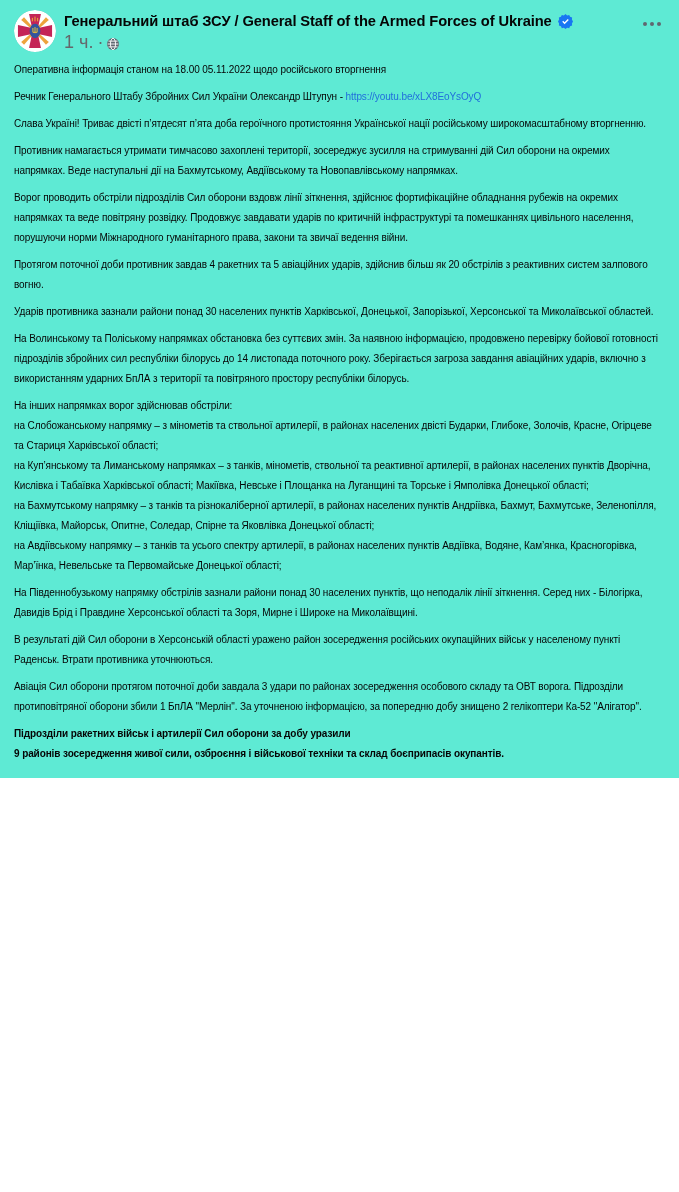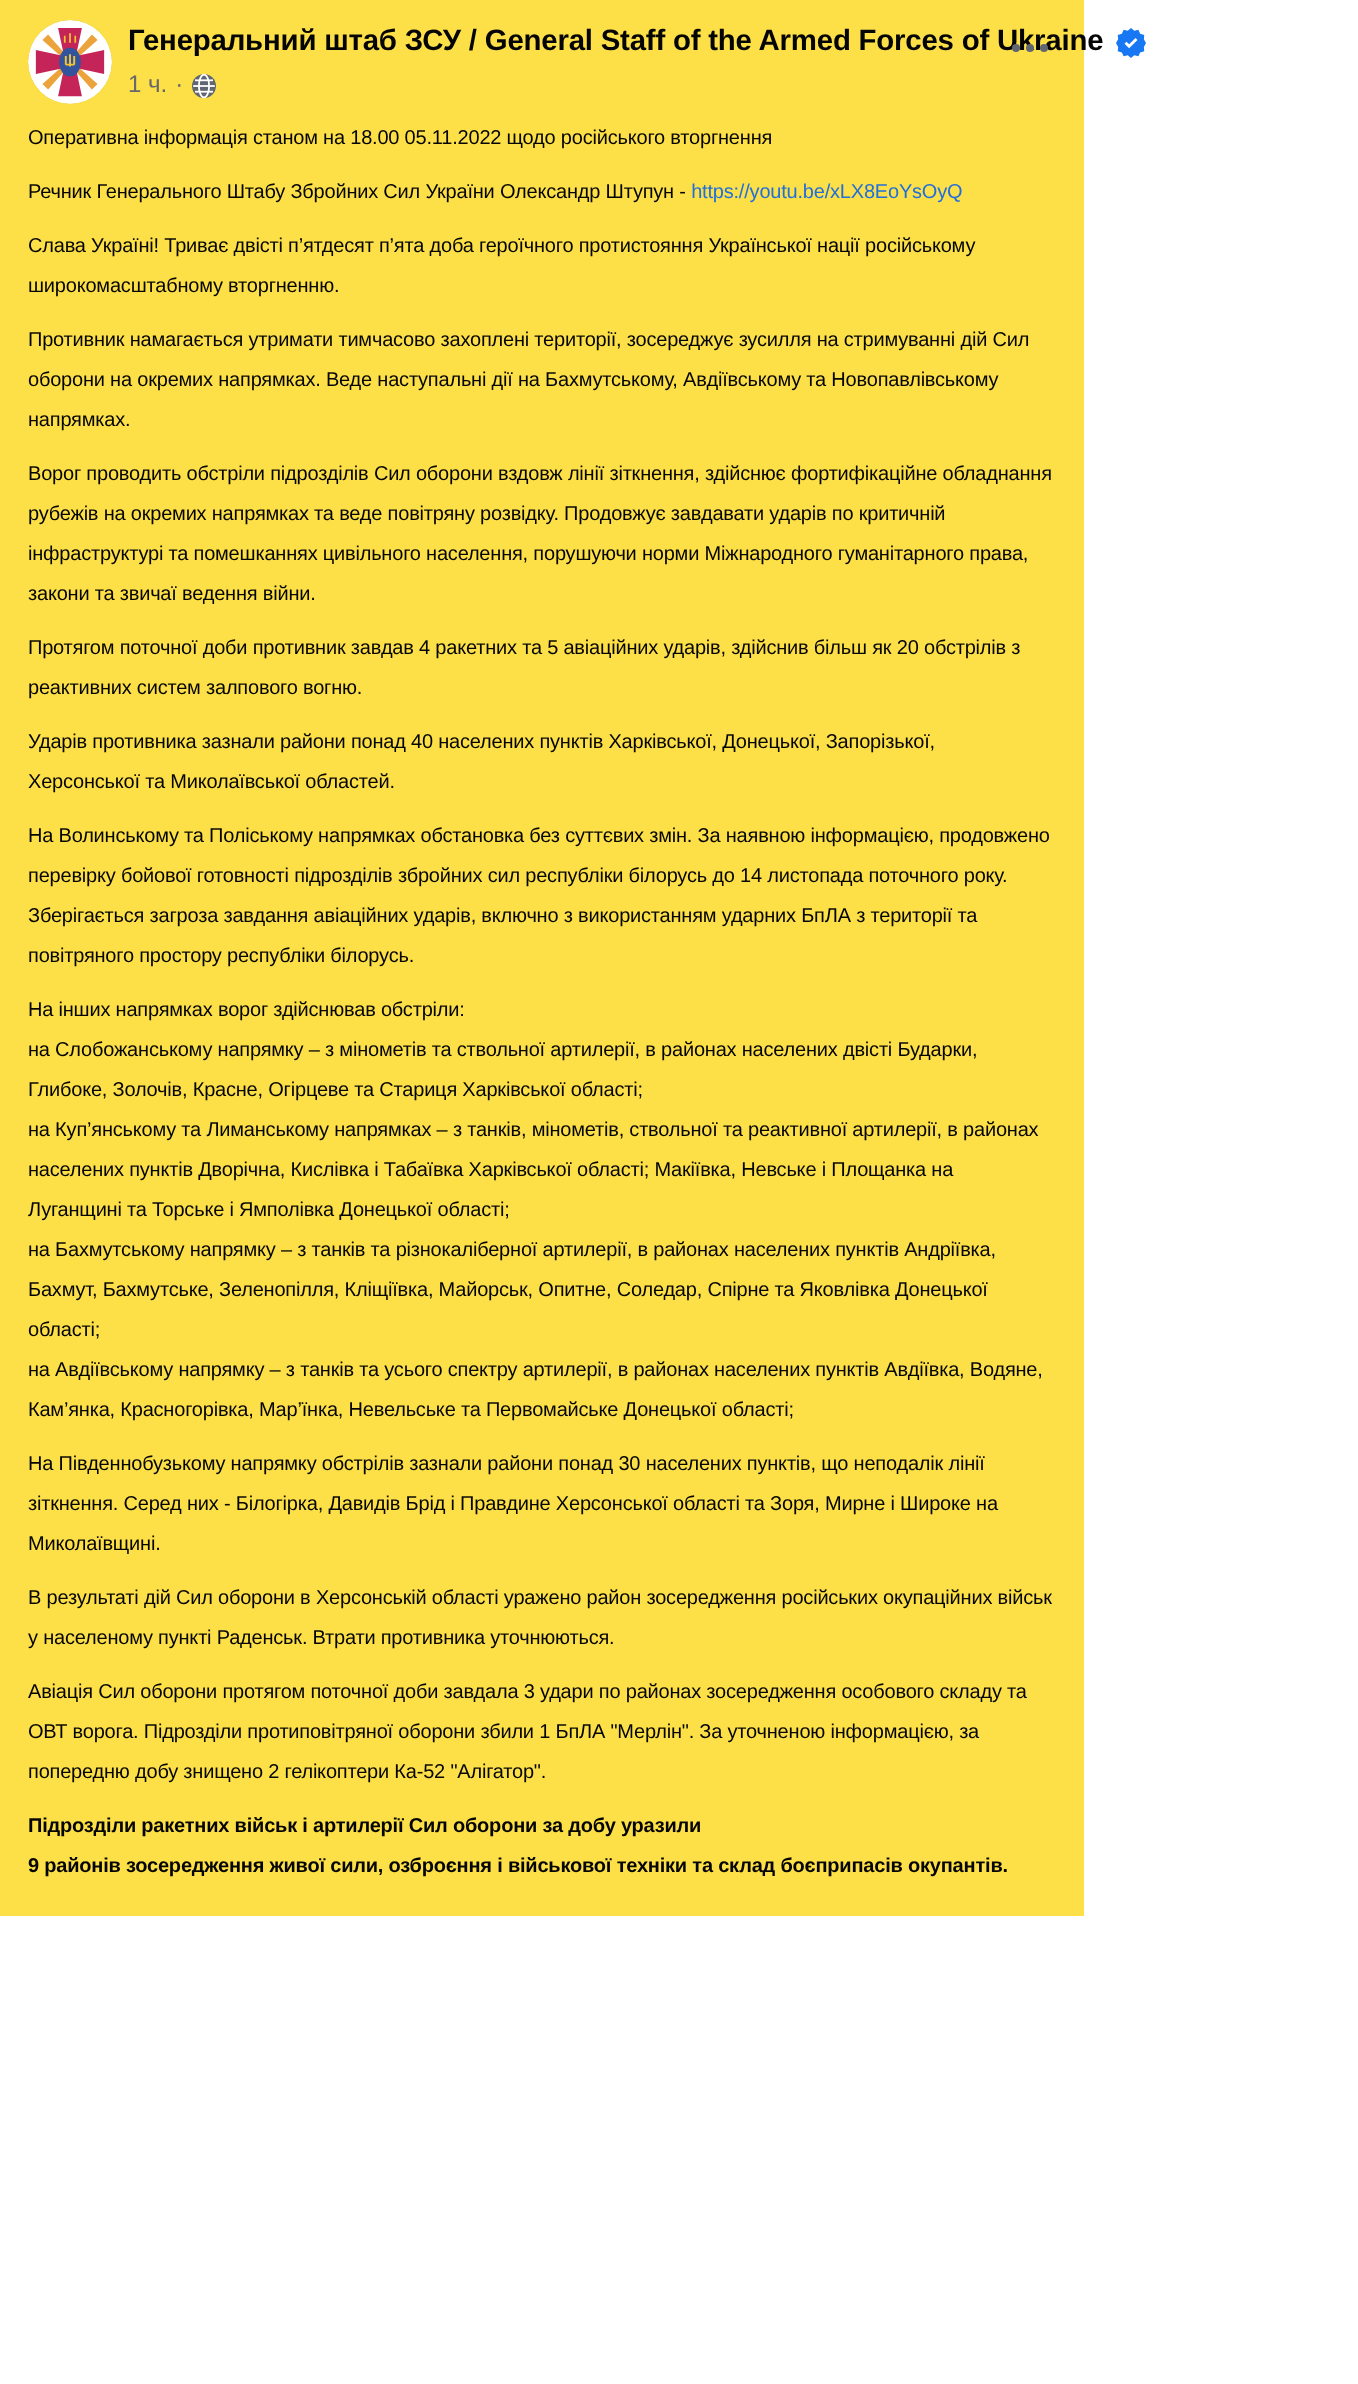--- a/index.html
+++ b/index.html
@@ -3,22 +3,22 @@
 <meta charset="utf-8">
 <style>
   * { box-sizing: border-box; }
   html, body { margin: 0; padding: 0; background: #ffffff; }
   body {
     font-family: "Liberation Sans", sans-serif;
     color: #050505;
     width: 679px;
   }
   .post {
-    width: 542px;
-    background: #fde047;
+    width: 679px;
+    background: #5eead4;
   }
   .post-header {
     display: flex;
     align-items: flex-start;
     padding: 10px 14px 2px 14px;
   }
   .avatar {
     width: 42px;
     height: 42px;
     border-radius: 50%;
@@ -44,24 +44,24 @@
     font-size: 14.7px;
     letter-spacing: -0.1px;
     line-height: 19px;
     color: #050505;
     cursor: pointer;
     white-space: nowrap;
   }
   .verified-badge { display: inline-flex; flex: none; }
   .timestamp-row {
     display: flex;
-    align-items: center;
+    align-items: flex-end;
     gap: 4px;
     color: #65676B;
-    font-size: 12px;
+    font-size: 18px;
     line-height: 16px;
     margin-top: 3px;
   }
   .timestamp { cursor: pointer; }
   .sep-dot { color: #65676B; }
   .globe-wrap { display: inline-flex; margin-top: 1px; }
   .more-btn {
     flex: none;
     display: flex;
     align-items: center;
@@ -155,21 +155,21 @@
 
   <div class="post-text">
     <p class="para">Оперативна інформація станом на 18.00 05.11.2022 щодо російського вторгнення</p>
 
     <p class="para"><span>Речник Генерального Штабу Збройних Сил України Олександр Штупун -</span> <a class="post-link" href="#" title="https://youtu.be/xLX8EoYsOyQ">https://youtu.be/xLX8EoYsOyQ</a></p>
 
     <p class="para">Слава Україні! Триває двісті п’ятдесят п’ята доба героїчного протистояння Української нації російському широкомасштабному вторгненню.</p>
     <p class="para">Противник намагається утримати тимчасово захоплені території, зосереджує зусилля на стримуванні дій Сил оборони на окремих напрямках. Веде наступальні дії на Бахмутському, Авдіївському та Новопавлівському напрямках.</p>
     <p class="para">Ворог проводить обстріли підрозділів Сил оборони вздовж лінії зіткнення, здійснює фортифікаційне обладнання рубежів на окремих напрямках та веде повітряну розвідку. Продовжує завдавати ударів по критичній інфраструктурі та помешканнях цивільного населення, порушуючи норми Міжнародного гуманітарного права, закони та звичаї ведення війни.</p>
     <p class="para">Протягом поточної доби противник завдав 4 ракетних та 5 авіаційних ударів, здійснив більш як 20 обстрілів з реактивних систем залпового вогню.</p>
-    <p class="para">Ударів противника зазнали райони понад 40 населених пунктів Харківської, Донецької, Запорізької, Херсонської та Миколаївської областей.</p>
+    <p class="para">Ударів противника зазнали райони понад 30 населених пунктів Харківської, Донецької, Запорізької, Херсонської та Миколаївської областей.</p>
     <p class="para">На Волинському та Поліському напрямках обстановка без суттєвих змін. За наявною інформацією, продовжено перевірку бойової готовності підрозділів збройних сил республіки білорусь до 14 листопада поточного року. Зберігається загроза завдання авіаційних ударів, включно з використанням ударних БпЛА з території та повітряного простору республіки білорусь.</p>
 
     <div class="para">
       <div class="para-line">На інших напрямках ворог здійснював обстріли:</div>
       <div class="para-line">на Слобожанському напрямку – з мінометів та ствольної артилерії, в районах населених двісті Бударки, Глибоке, Золочів, Красне, Огірцеве та Стариця Харківської області;</div>
       <div class="para-line">на Куп’янському та Лиманському напрямках – з танків, мінометів, ствольної та реактивної артилерії, в районах населених пунктів Дворічна, Кислівка і Табаївка Харківської області; Макіївка, Невське і Площанка на Луганщині та Торське і Ямполівка Донецької області;</div>
       <div class="para-line">на Бахмутському напрямку – з танків та різнокаліберної артилерії, в районах населених пунктів Андріївка, Бахмут, Бахмутське, Зеленопілля, Кліщіївка, Майорськ, Опитне, Соледар, Спірне та Яковлівка Донецької області;</div>
       <div class="para-line">на Авдіївському напрямку – з танків та усього спектру артилерії, в районах населених пунктів Авдіївка, Водяне, Кам’янка, Красногорівка, Мар’їнка, Невельське та Первомайське Донецької області;</div>
     </div>
 

